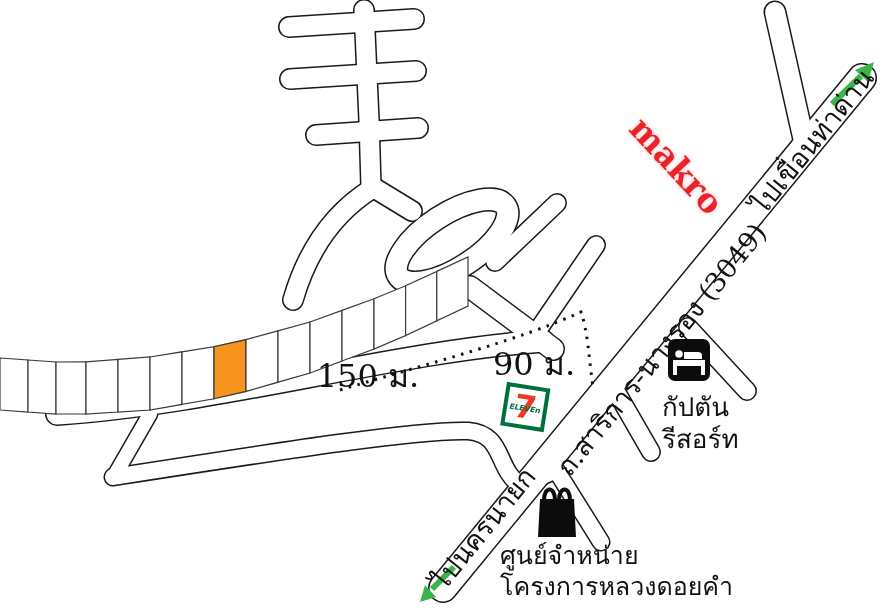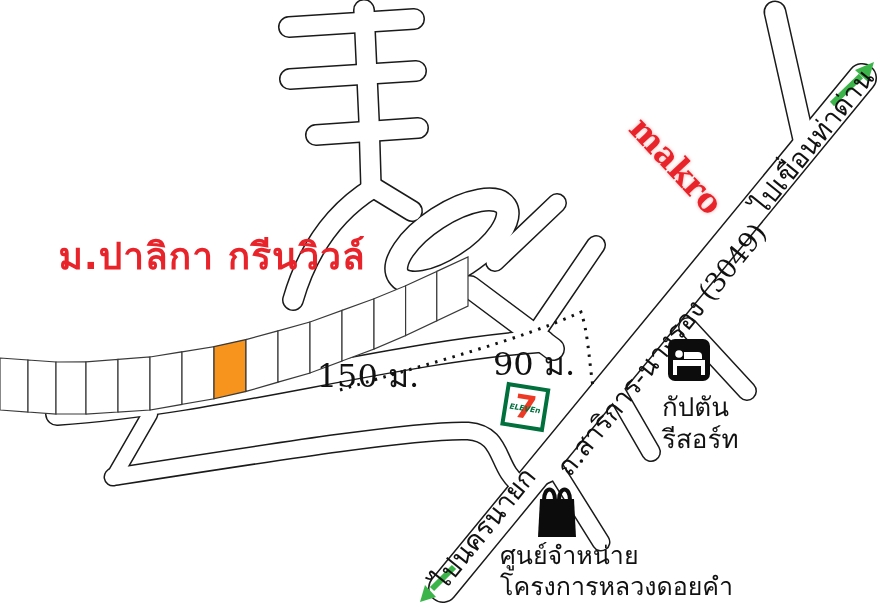--- a/index.html
+++ b/index.html
@@ -101,21 +101,20 @@
     <g style="color:var(--arrow-green)">
       <line x1="832" y1="104" x2="861" y2="76" stroke="currentColor" stroke-width="6"></line>
       <polygon points="874,62 868,82 855,70" fill="currentColor"></polygon>
     </g>
     <g style="color:var(--arrow-green)">
       <line x1="454" y1="567" x2="432" y2="589" stroke="currentColor" stroke-width="6"></line>
       <polygon points="420,602 436,597 425,585" fill="currentColor"></polygon>
     </g>
   </svg>
 
-  <div class="lbl red title1" style="left:212px; top:257px;">ม.ปาลิกา กรีนวิวล์</div>
 
   <div class="lbl makro" style="left:676px; top:166px; transform:translate(-50%,-50%) rotate(47deg);">makro</div>
 
   <div class="lbl roadname" style="left:662px; top:350px; transform:translate(-50%,-50%) rotate(-51deg);">ถ.สาริการ-นางรอง (3049)</div>
   <div class="lbl roadname" style="left:813px; top:142px; transform:translate(-50%,-50%) rotate(-51deg);">ไปเขื่อนท่าด่าน</div>
   <div class="lbl roadname" style="left:484px; top:529px; transform:translate(-50%,-50%) rotate(-51deg);">ไปนครนายก</div>
 
   <div class="lbl dist" style="left:368px; top:377px;">150 ม.</div>
   <div class="lbl dist" style="left:534px; top:365px;">90 ม.</div>
 

